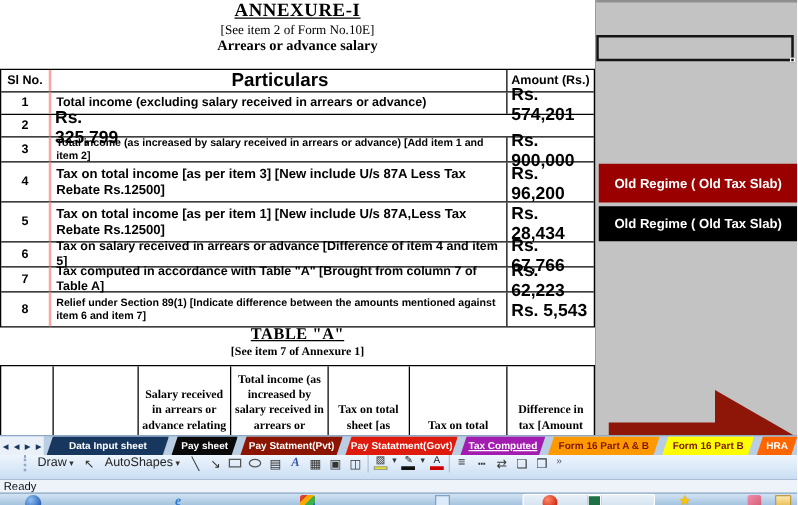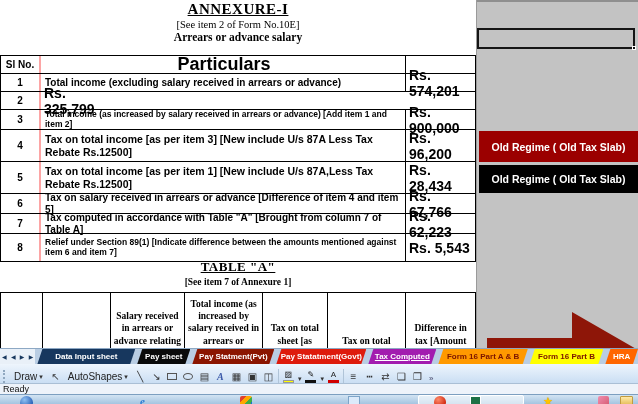--- a/index.html
+++ b/index.html
@@ -20,21 +20,21 @@
   .t-sub  { font-size: 11.5px; font-weight: bold; margin-top: 1px; }
 
   
   .maintable { position: absolute; left: 0; top: 55px; width: 476px; border: 1px solid #000; }
   .mr { display: flex; border-top: 1px solid #000; }
   .mr:first-child { border-top: none; }
   .c { display: flex; align-items: center; }
   .c-sl { width: 40px; justify-content: center; border-right: 2px solid #fca5a5; font-size: 10px; font-weight: bold; }
   .c-part { width: 365px; border-right: 1px solid #000; padding: 1px 2px 1px 4px; font-size: 10px; font-weight: bold; line-height: 1.15; }
   .c-amt { width: 69px; padding-left: 3px; font-size: 14px; font-weight: bold; }
-  .hdr .c-part { justify-content: center; font-size: 18px; }
+  .hdr .c-part { justify-content: center; font-size: 15px; }
   .hdr .c-amt { font-size: 10px; font-weight: bold; }
   .h17 { height: 17px; } .h18 { height: 18px; } .h20 { height: 20px; }
   .h28 { height: 28px; } .h32 { height: 32px; }
   .fsmall .c-part { font-size: 8.5px; }
   .fmid .c-part { font-size: 10.5px; }
 
   
   .ta-titleblock { position: absolute; left: 0; top: 259px; width: 476px; text-align: center; font-family: "Liberation Serif", serif; }
   .ta-title { font-size: 13px; font-weight: bold; text-decoration: underline; letter-spacing: .5px; }
   .ta-ref { font-size: 9.5px; font-weight: bold; margin-top: 2px; }
@@ -64,21 +64,21 @@
   .stab2 { width: 56px;  background: #0a0a0a; color: #fff; }
   .stab3 { width: 82px;  background: #8b1500; color: #fff; }
   .stab4 { width: 90px;  background: #de1b0c; color: #fff; }
   .stab5 { width: 68px;  background: #a21caf; color: #fff; text-decoration: underline; }
   .stab6 { width: 95px;  background: #ff9900; color: #7b1500; }
   .stab7 { width: 78px;  background: #ffff00; color: #7b1500; }
   .stab8 { width: 34px;  background: #ff6600; color: #fff; }
 
   
   .toolbar { position: absolute; left: 0; top: 364px; width: 638px; height: 20px; background: linear-gradient(#eef5fd, #cadef3);
-             border-bottom: 1px solid #aabfd5; display: flex; align-items: flex-end; gap: 3px; padding-left: 3px; font-size: 10px; color: #222; }
+             border-bottom: 1px solid #aabfd5; display: flex; align-items: flex-start; gap: 3px; padding-left: 19px; font-size: 10px; color: #222; }
   .grip { width: 3px; height: 13px; border-left: 2px dotted #90a8c0; margin-right: 2px; }
   .tbtn { display: flex; align-items: center; gap: 2px; padding: 1px 3px; border-radius: 2px; cursor: default; }
   .tico { display: inline-flex; align-items: center; justify-content: center; width: 13px; height: 13px; font-size: 10px; color: #333; }
   .drop { font-size: 7px; color: #333; }
   .shape-rect { width: 10px; height: 7px; border: 1px solid #555; display: inline-block; }
   .shape-oval { width: 10px; height: 7px; border: 1px solid #555; border-radius: 50%; display: inline-block; }
   .colorbtn { display: inline-flex; flex-direction: column; align-items: center; width: 13px; }
   .colorbtn .g { font-size: 8px; line-height: 8px; }
   .cbar { width: 11px; height: 3px; margin-top: 1px; }
   .cbar-y { background: #ffff00; border: 1px solid #999; }
@@ -121,20 +121,21 @@
     <div class="titleblock">
       <div class="t-main">ANNEXURE-I</div>
       <div class="t-ref">[See item 2 of Form No.10E]</div>
       <div class="t-sub">Arrears or advance salary</div>
     </div>
 
     <div class="maintable">
       <div class="mr hdr h17">
         <div class="c c-sl">Sl No.</div>
         <div class="c c-part">Particulars</div>
+        <div class="c c-amt">Amount (Rs.)</div>
       </div>
       <div class="mr h18">
         <div class="c c-sl">1</div>
         <div class="c c-part">Total income (excluding salary received in arrears or advance)</div>
         <div class="c c-amt">Rs. 574,201</div>
       </div>
       <div class="mr h18">
         <div class="c c-sl">2</div>
         <div class="c c-amt">Rs. 325,799</div>
       </div>

